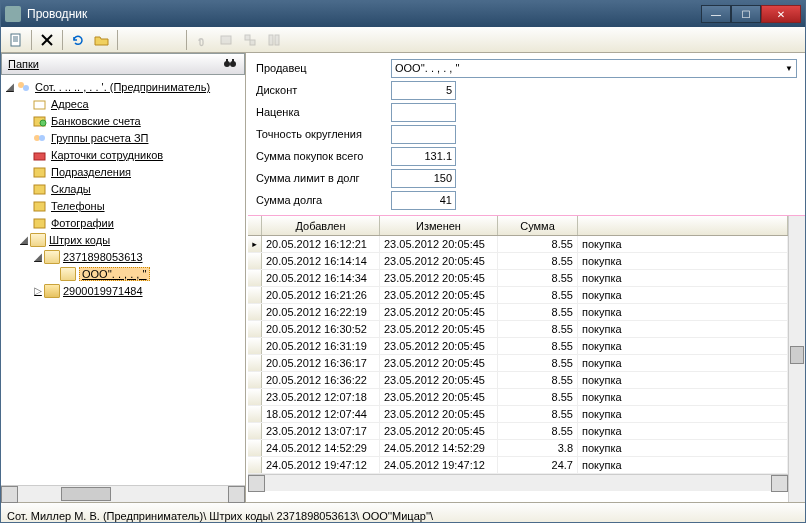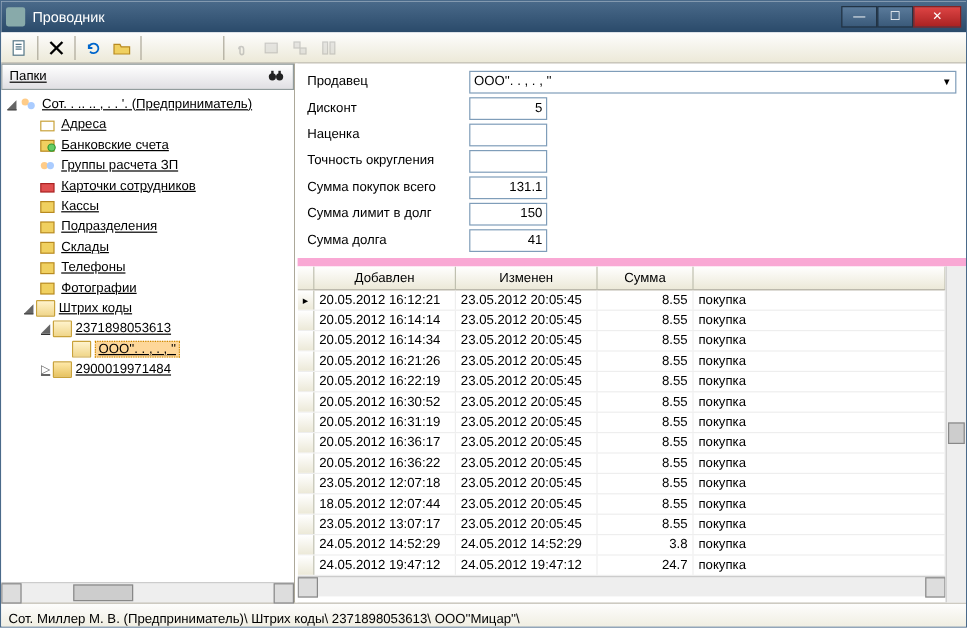--- a/index.html
+++ b/index.html
@@ -40,21 +40,21 @@
   
   .right { flex: 1; display: flex; flex-direction: column; background: #fff; border-left: 2px solid #fff;}
   .form { padding: 4px 8px; }
   .frow { display: flex; align-items: center; height: 22px; }
   .flabel { width: 135px; }
   .finput { width: 65px; height: 19px; border: 1px solid #7f9db9; text-align: right; padding: 0 3px; background:#fff; }
   .fcombo { flex: 1; height: 19px; border: 1px solid #7f9db9; padding: 0 3px; display: flex; align-items: center; background:#fff; }
   .fcombo .carrow { margin-left: auto; font-size: 8px; }
   
   
-  .gridwrap { flex: 1; display: flex; border-top: 7px solid #f9a8d4; min-height:0; }
+  .gridwrap { flex: 1; display: flex; border-top: 1px solid #f9a8d4; min-height:0; }
   .grid { flex: 1; overflow: hidden; display:flex; flex-direction:column; }
   .ghdr { display: flex; background: linear-gradient(#fff, #ece9d8); border-bottom: 1px solid #aca899; height: 20px; }
   .gh { border-right: 1px solid #c0c0b0; display: flex; align-items: center; justify-content: center; }
   .gbody { overflow-y:hidden; }
   .grow { display: flex; height: 17px; border-bottom: 1px solid #eee; }
   .gc { border-right: 1px solid #eee; padding: 0 4px; display: flex; align-items: center; overflow: hidden; white-space: nowrap; }
   .gc.r { justify-content: flex-end; }
   .rowmark { width: 14px; display:flex; align-items:center; justify-content:center; background: linear-gradient(#fff,#ece9d8); border-right:1px solid #c0c0b0; font-size:9px;}
   .vscroll { width: 17px; background: #eee; border-left: 1px solid #ccc; position: relative; }
   .vsthumb { position: absolute; right: 1px; top: 130px; width: 14px; height: 18px; background: #cdcdcd; border: 1px solid #888; }
@@ -193,28 +193,20 @@
               </svg>
             </span>
             <span>Карточки сотрудников</span>
           </div>
           <div class="tnode" style="padding-left: 28px;">
             <span class="tic">
               <svg width="16" height="14">
                 <rect x="2" y="3" width="11" height="9" fill="#f0d060" stroke="#b88a20"></rect>
               </svg>
             </span>
-            <span>Кассы</span>
-          </div>
-          <div class="tnode" style="padding-left: 28px;">
-            <span class="tic">
-              <svg width="16" height="14">
-                <rect x="2" y="3" width="11" height="9" fill="#f0d060" stroke="#b88a20"></rect>
-              </svg>
-            </span>
             <span>Подразделения</span>
           </div>
           <div class="tnode" style="padding-left: 28px;">
             <span class="tic">
               <svg width="16" height="14">
                 <rect x="2" y="3" width="11" height="9" fill="#f0d060" stroke="#b88a20"></rect>
               </svg>
             </span>
             <span>Склады</span>
           </div>

